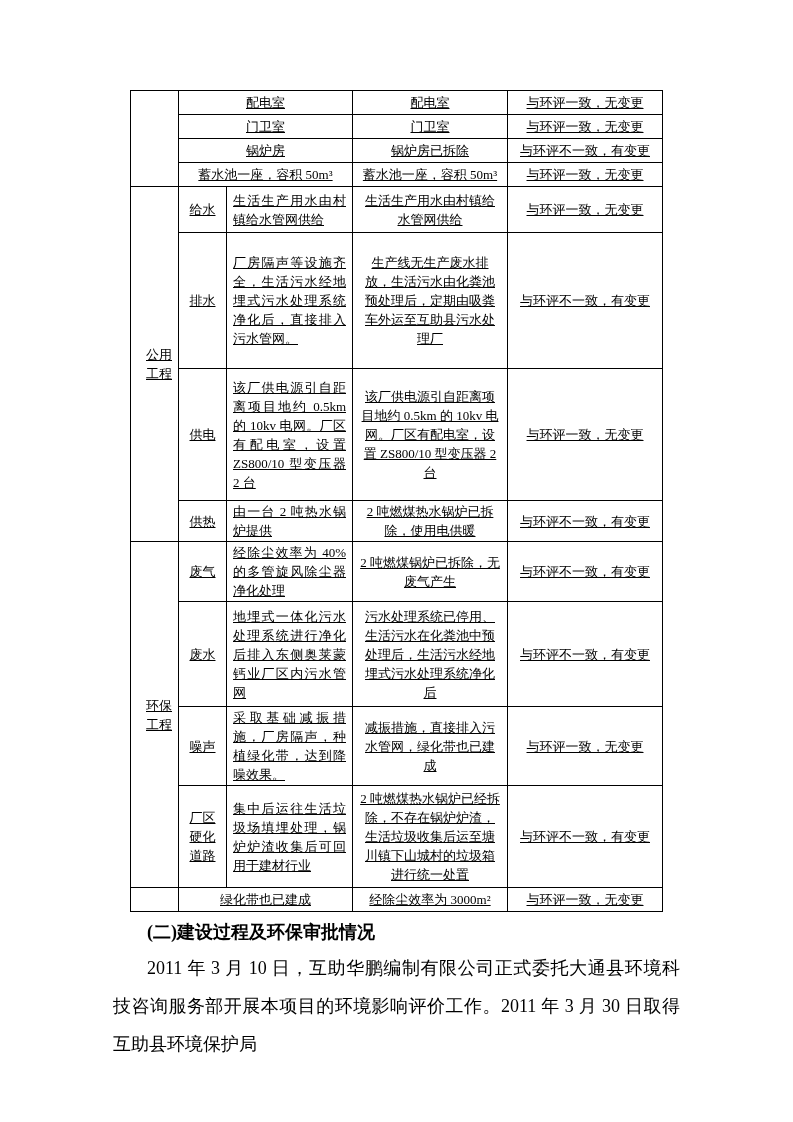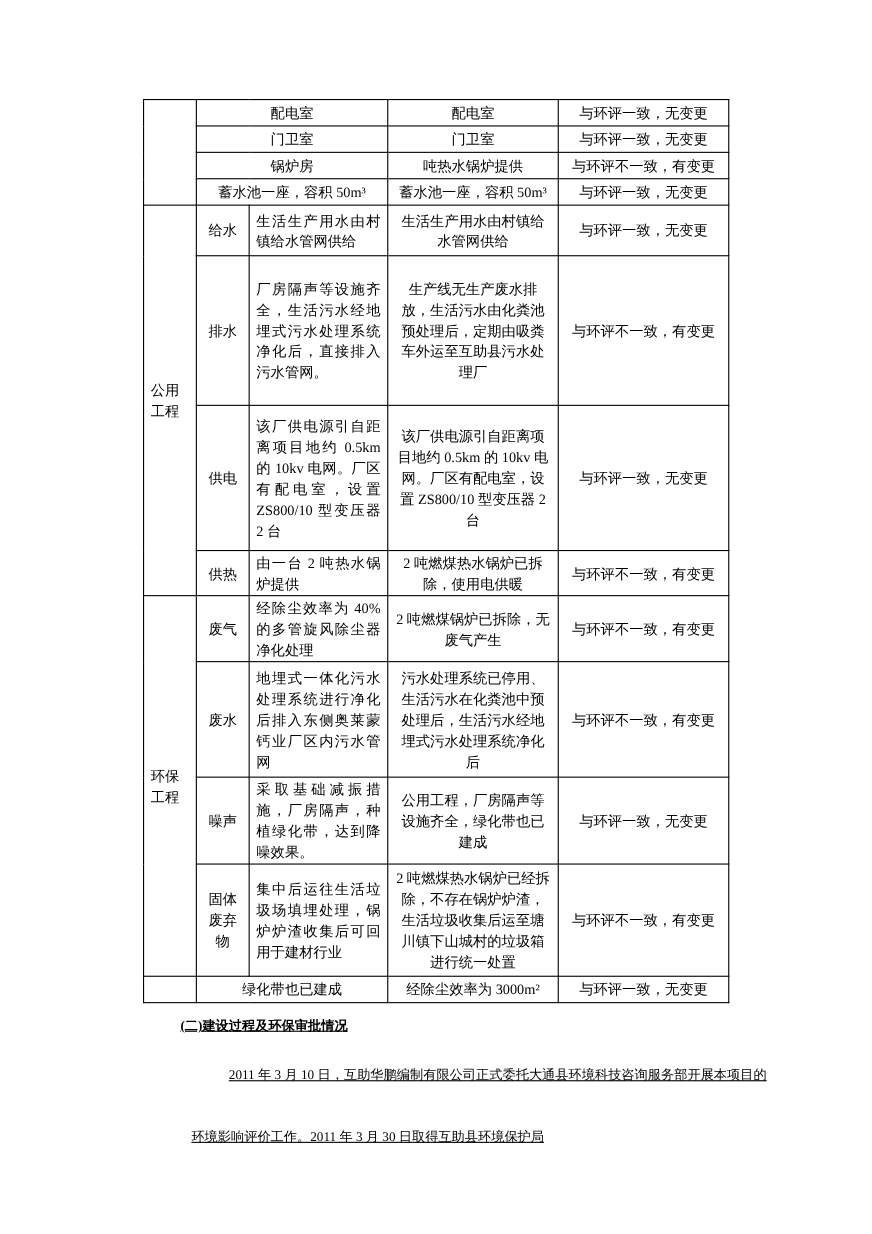--- a/index.html
+++ b/index.html
@@ -13,60 +13,59 @@
   }
   table.cmp {
     position: absolute;
     left: 130px;
     top: 90px;
     width: 532px;
     border-collapse: collapse;
     table-layout: fixed;
     font-size: 13px;
     line-height: 19px;
+    text-decoration: underline;
   }
   table.cmp td {
     border: 1px solid #000000;
     vertical-align: middle;
     padding: 1px 6px;
     overflow: hidden;
   }
   td.center { text-align: center; }
   td.left   { text-align: left; text-align: justify; }
   td.actual { padding: 1px 9px; }
-  td.groupc { text-align: left; }
+  td.groupc { text-align: right; }
   tr.h24  { height: 24px; }
   tr.h46  { height: 46px; }
   tr.h136 { height: 136px; }
   tr.h132 { height: 132px; }
   tr.h41  { height: 41px; margin-top: 36px; }
   tr.h54  { height: 54px; }
   tr.h105 { height: 105px; }
   tr.h76  { height: 76px; }
   tr.h102 { height: 102px; }
   .bodytext {
     position: absolute;
-    left: 130px;
+    left: 113px;
     top: 905px;
     width: 567px;
-    font-size: 12px;
-    text-decoration: underline;
+    font-size: 18px;
   }
   .heading {
     font-weight: bold;
     padding-left: 34px;
     margin-top: 16px;
     line-height: 22px;
   }
   .para {
     margin-top: 6px;
     text-indent: 34px;
-    line-height: 56px;
+    line-height: 38px;
     text-align: justify;
-    margin-left: 44px;
   }
 </style>
 </head>
 <body>
 
 <div class="page">
 
   <table class="cmp">
     <colgroup>
       <col style="width:48px">
@@ -82,21 +81,21 @@
         <td class="center actual">配电室</td>
         <td class="center">与环评一致，无变更</td>
       </tr>
       <tr class="h24">
         <td colspan="2" class="center">门卫室</td>
         <td class="center actual">门卫室</td>
         <td class="center">与环评一致，无变更</td>
       </tr>
       <tr class="h24">
         <td colspan="2" class="center">锅炉房</td>
-        <td class="center actual">吨热水锅炉提供</td>
+        <td class="center actual">锅炉房已拆除</td>
         <td class="center">与环评不一致，有变更</td>
       </tr>
       <tr class="h24">
         <td colspan="2" class="center">蓄水池一座，容积 50m³</td>
         <td class="center actual">蓄水池一座，容积 50m³</td>
         <td class="center">与环评一致，无变更</td>
       </tr>
 
       <tr class="h46">
         <td rowspan="4" class="groupc">公用工程</td>
@@ -133,25 +132,25 @@
       </tr>
       <tr class="h105">
         <td class="center">废水</td>
         <td class="left">地埋式一体化污水处理系统进行净化后排入东侧奥莱蒙钙业厂区内污水管网</td>
         <td class="center actual">污水处理系统已停用、生活污水在化粪池中预处理后，生活污水经地埋式污水处理系统净化后</td>
         <td class="center">与环评不一致，有变更</td>
       </tr>
       <tr class="h76">
         <td class="center">噪声</td>
         <td class="left">采取基础减振措施，厂房隔声，种植绿化带，达到降噪效果。</td>
-        <td class="center actual">公用工程，厂房隔声等设施齐全，绿化带也已建成</td>
+        <td class="center actual">减振措施，直接排入污水管网，绿化带也已建成</td>
         <td class="center">与环评一致，无变更</td>
       </tr>
       <tr class="h102">
-        <td class="center">固体废弃物</td>
+        <td class="center">厂区硬化道路</td>
         <td class="left">集中后运往生活垃圾场填埋处理，锅炉炉渣收集后可回用于建材行业</td>
         <td class="center actual">2 吨燃煤热水锅炉已经拆除，不存在锅炉炉渣，生活垃圾收集后运至塘川镇下山城村的垃圾箱进行统一处置</td>
         <td class="center">与环评不一致，有变更</td>
       </tr>
 
       <tr class="h24">
         <td class="groupc"></td>
         <td colspan="2" class="center">绿化带也已建成</td>
         <td class="center actual">经除尘效率为 3000m²</td>
         <td class="center">与环评一致，无变更</td>

